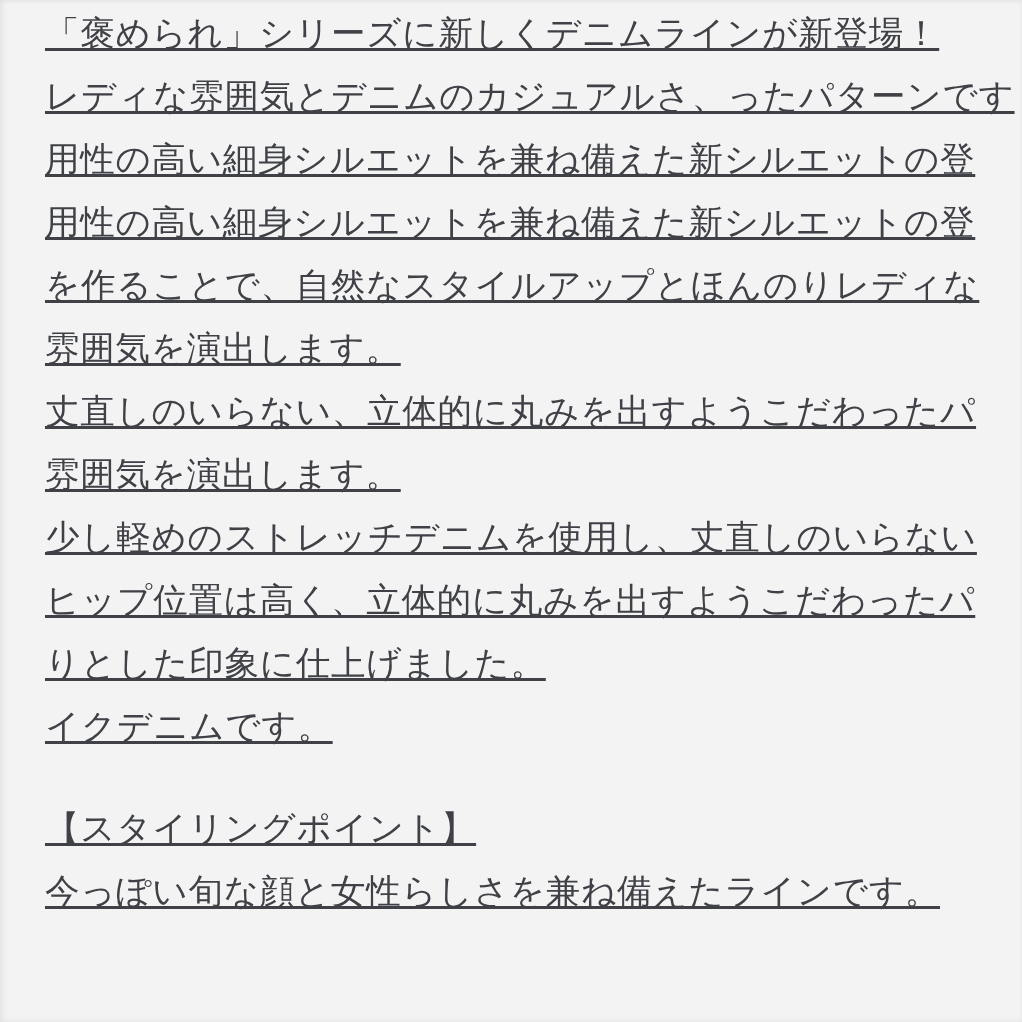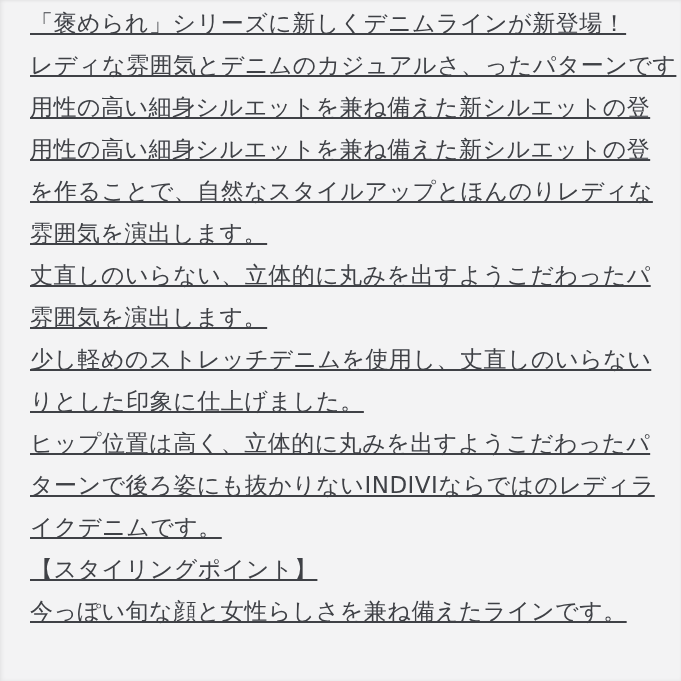--- a/index.html
+++ b/index.html
@@ -27,35 +27,35 @@
     font-weight: 400;
     letter-spacing: 0.5px;
   }
   .text-line {
     line-height: 42px;
     min-height: 42px;
     white-space: nowrap;
     text-decoration: underline;
   }
   .section-heading {
+    margin-top: 26px;
   }
 </style>
 </head>
 <body>
 
 <div class="description-block">
   <div class="text-line">「褒められ」シリーズに新しくデニムラインが新登場！</div>
   <div class="text-line">レディな雰囲気とデニムのカジュアルさ、ったパターンです</div>
   <div class="text-line">用性の高い細身シルエットを兼ね備えた新シルエットの登</div>
   <div class="text-line">用性の高い細身シルエットを兼ね備えた新シルエットの登</div>
   <div class="text-line">を作ることで、自然なスタイルアップとほんのりレディな</div>
   <div class="text-line">雰囲気を演出します。</div>
   <div class="text-line">丈直しのいらない、立体的に丸みを出すようこだわったパ</div>
   <div class="text-line">雰囲気を演出します。</div>
   <div class="text-line">少し軽めのストレッチデニムを使用し、丈直しのいらない</div>
+  <div class="text-line">ヒップ位置は高く、立体的に丸みを出すようこだわったパ</div>
   <div class="text-line">りとした印象に仕上げました。</div>
-  <div class="text-line">ヒップ位置は高く、立体的に丸みを出すようこだわったパ</div>
-  <div class="text-line">ターンで後ろ姿にも抜かりないINDIVIならではのレディラ</div>
   <div class="text-line">イクデニムです。</div>
 
   <div class="text-line section-heading">【スタイリングポイント】</div>
   <div class="text-line">今っぽい旬な顔と女性らしさを兼ね備えたラインです。</div>
 </div>
 
 </body></html>

